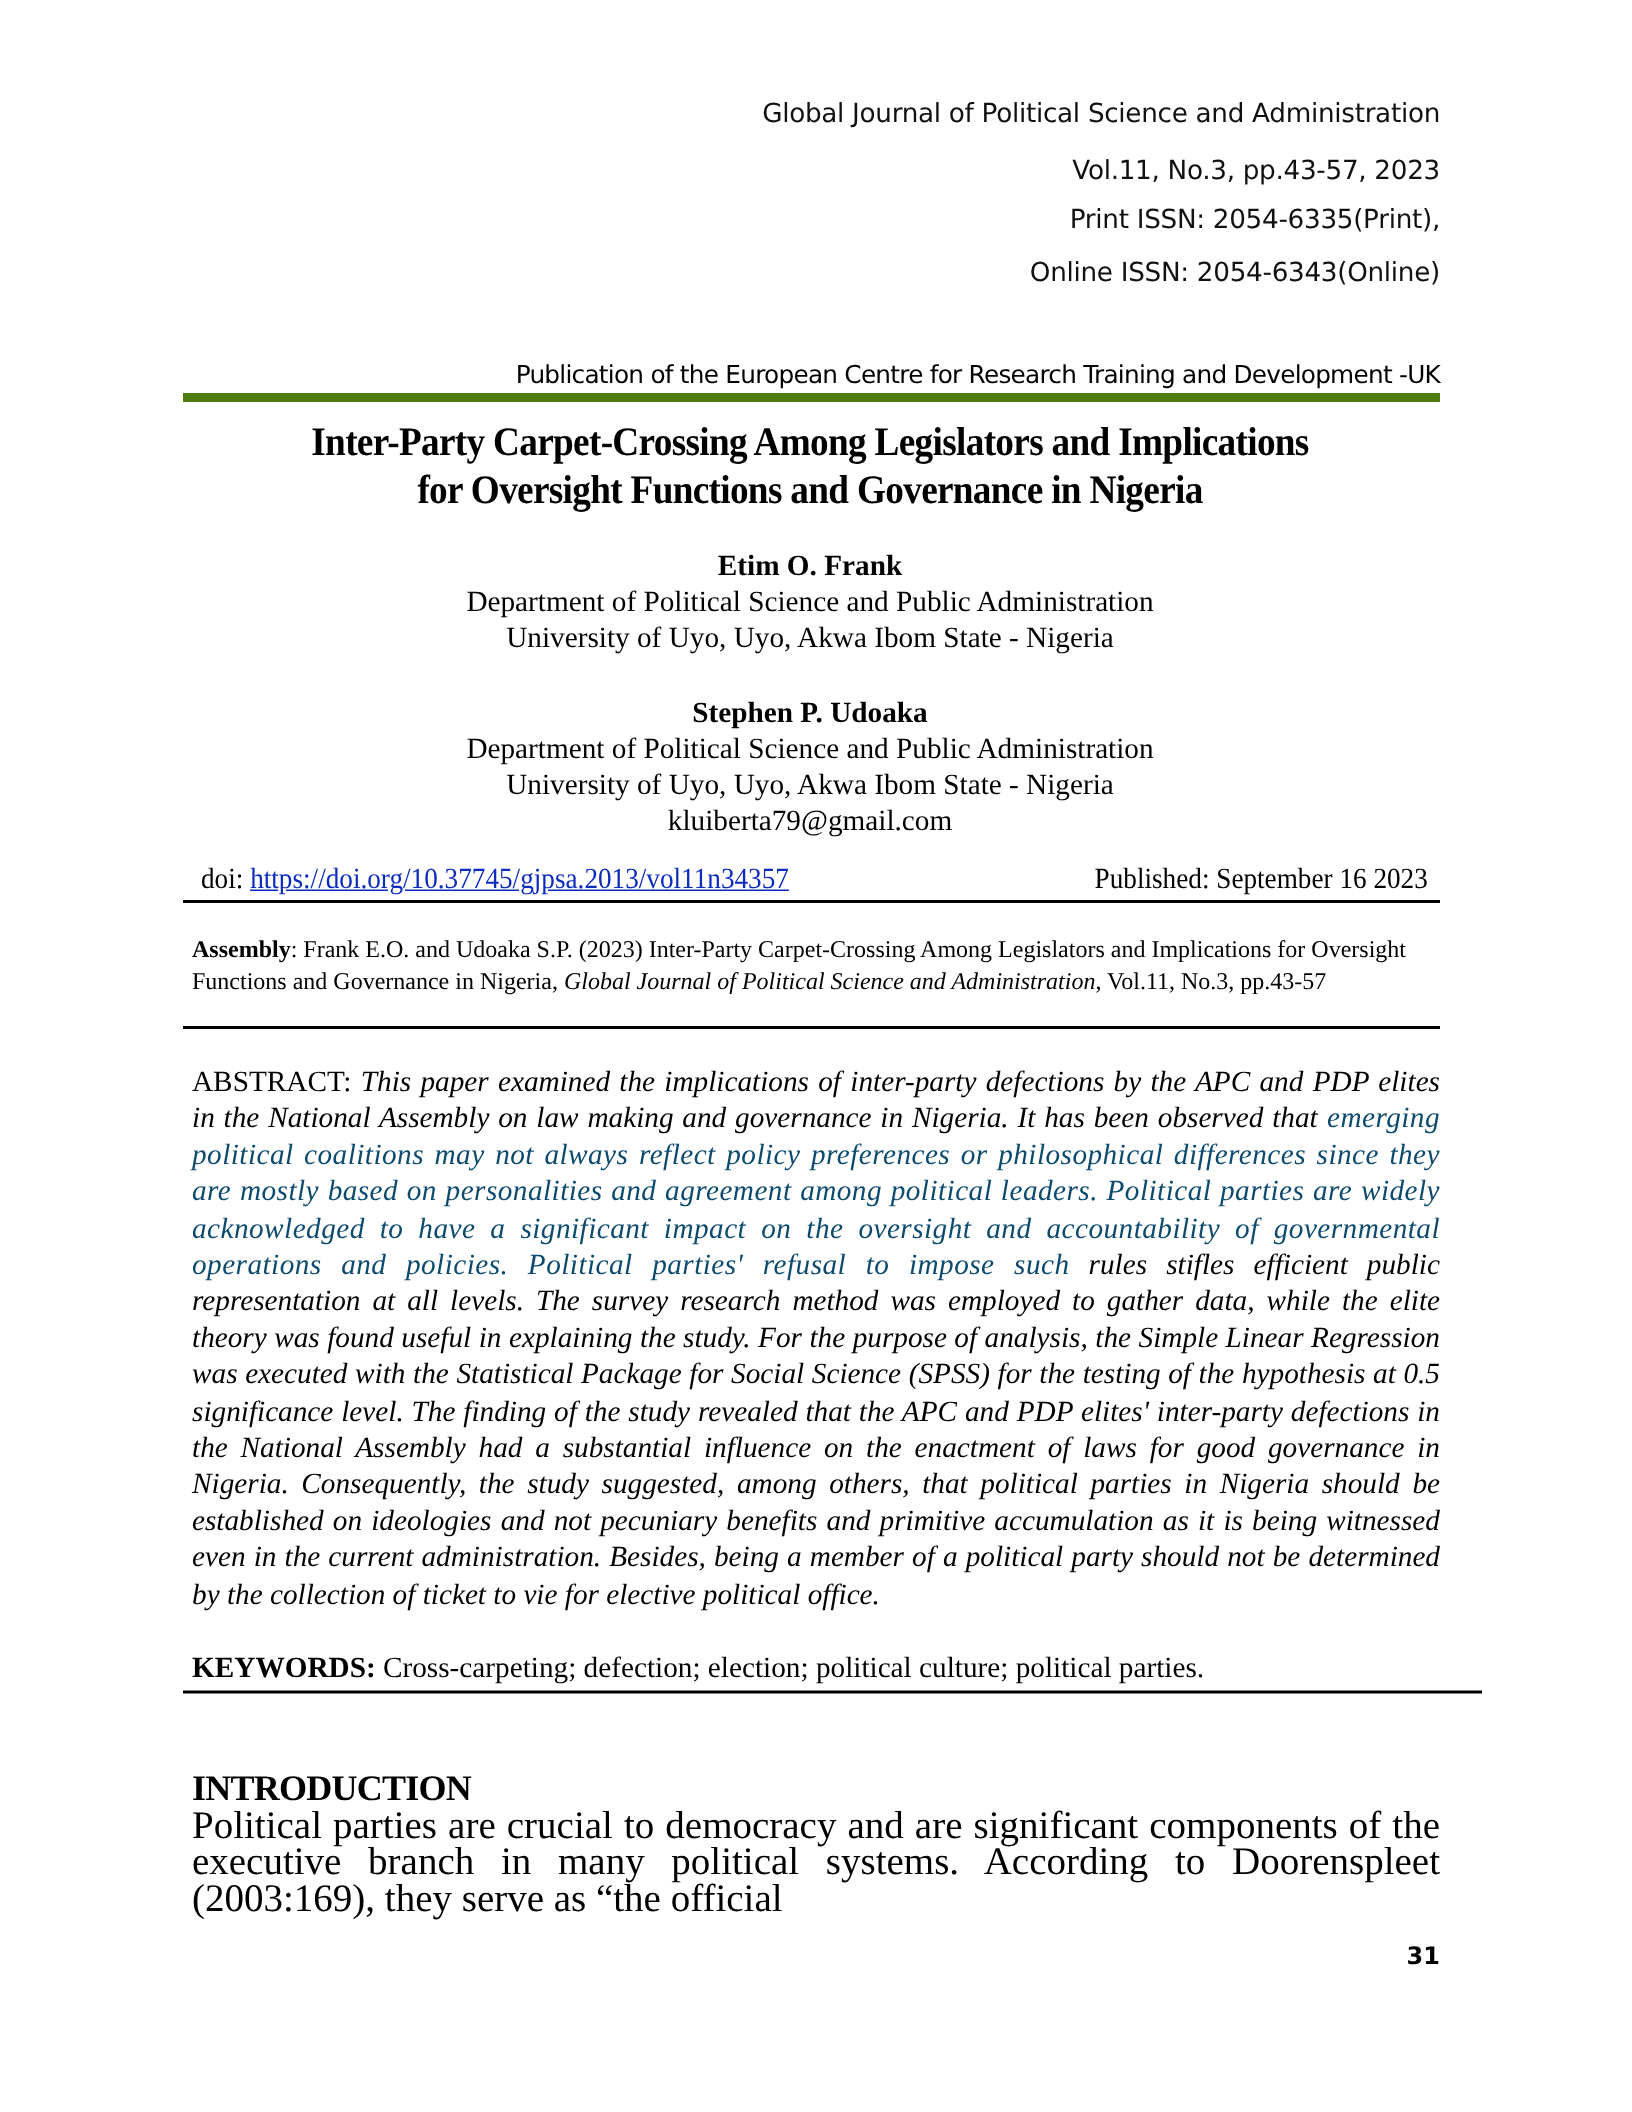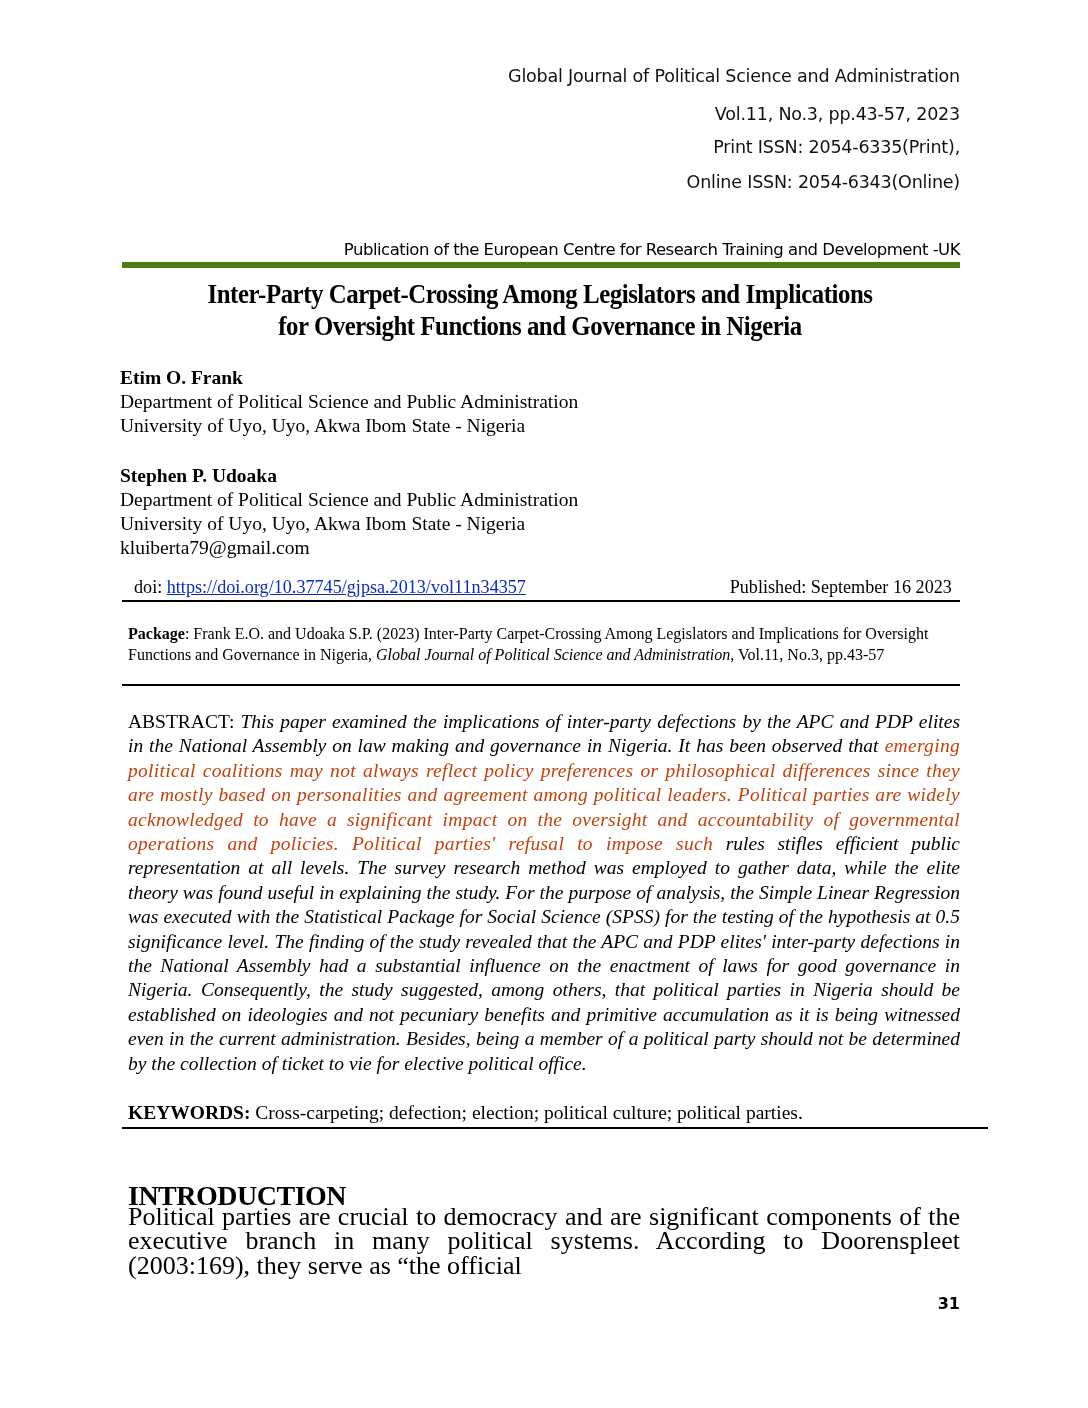--- a/index.html
+++ b/index.html
@@ -5,41 +5,41 @@
   html, body { margin: 0; padding: 0; background: #ffffff; }
   body { width: 1088px; height: 1408px; position: relative; overflow: hidden; color: #000; }
   .page { position: absolute; left: 0; top: 0; width: 1088px; height: 1199px; }
 
   .hdr { position: absolute; right: 128px; font-family: "DejaVu Sans", sans-serif; font-size: 17.5px; color: #111; text-align: right; white-space: nowrap; letter-spacing: -0.2px; }
   .hdr a { color: #0b2bbf; text-decoration: underline; }
   .hdr-pub { position: absolute; left: 122px; right: 128px; top: 240px; height: 22px; border-bottom: 6px solid #4d7c0f; text-align: right; font-family: "DejaVu Sans", sans-serif; font-size: 16.5px; letter-spacing: -0.5px; }
 
   .title { position: absolute; left: 120px; right: 128px; top: 278px; text-align: center; font-family: "Liberation Serif", serif; font-weight: bold; font-size: 27px; line-height: 32px; letter-spacing: -0.5px; transform: scaleX(0.92); transform-origin: center; }
 
-  .author-block { position: absolute; left: 120px; right: 128px; font-family: "Liberation Serif", serif; font-size: 19.5px; line-height: 24px; }
+  .author-block { position: absolute; left: 120px; right: 128px; text-align: center; font-family: "Liberation Serif", serif; font-size: 19.5px; line-height: 24px; }
   .author-name { font-weight: bold; }
 
   .doi-row { position: absolute; left: 122px; right: 128px; top: 574px; height: 26px; border-bottom: 2px solid #000; font-family: "Liberation Serif", serif; font-size: 19.5px; }
   .doi-row .doi { position: absolute; left: 12px; top: 2px; transform: scaleX(0.93); transform-origin: left; white-space: nowrap; }
   .doi-row .doi a { color: #0b2bbf; text-decoration: underline; }
   .doi-row .pub { position: absolute; right: 8px; top: 2px; transform: scaleX(0.93); transform-origin: right; white-space: nowrap; }
 
   .citation { position: absolute; left: 128px; right: 128px; top: 624px; font-family: "Liberation Serif", serif; font-size: 16px; line-height: 20.5px; padding-bottom: 0; }
   .citation-rule { position: absolute; left: 122px; right: 128px; top: 684px; border-bottom: 2px solid #000; }
   .citation .lbl { font-weight: bold; }
 
   .abstract { position: absolute; left: 128px; right: 128px; top: 710px; font-family: "Liberation Serif", serif; font-size: 19.5px; line-height: 24.4px; text-align: justify; }
   .abstract .lbl { font-weight: normal; font-style: normal; }
   .abstract .it { font-style: italic; }
-  .abstract .gray { color: #c2410c; font-style: italic; letter-spacing: 0.3px; }
+  .abstract .gray { color: #0c4a6e; font-style: italic; letter-spacing: 0.3px; }
   .keywords { position: absolute; left: 128px; right: 100px; top: 1102px; font-family: "Liberation Serif", serif; font-size: 19.5px; }
   .keywords .lbl { font-weight: bold; }
   .kw-rule { position: absolute; left: 122px; right: 100px; top: 1127px; border-bottom: 2px solid #000; }
 
-  .intro-h { position: absolute; left: 128px; top: 1180px; font-family: "Liberation Serif", serif; font-weight: bold; font-size: 28px; letter-spacing: -0.5px; }
+  .intro-h { position: absolute; left: 128px; top: 1180px; font-family: "Liberation Serif", serif; font-weight: bold; font-size: 24px; letter-spacing: -0.5px; }
   .intro-p { position: absolute; left: 128px; right: 128px; top: 1188px; font-family: "Liberation Serif", serif; font-size: 26px; line-height: 24.4px; text-align: justify; margin-top: 17px; }
 
   .pageno { position: absolute; right: 128px; top: 1294px; font-family: "DejaVu Sans", sans-serif; font-weight: bold; font-size: 16px; }
 </style>
 </head>
 <body>
 
 <div class="page">
 
   <div class="hdr" style="top:66px">Global Journal of Political Science and Administration</div>
@@ -67,21 +67,21 @@
     <div>University of Uyo, Uyo, Akwa Ibom State - Nigeria</div>
     <div>kluiberta79@gmail.com</div>
   </div>
 
   <div class="doi-row">
     <span class="doi"><span>doi: </span><a>https://doi.org/10.37745/gjpsa.2013/vol11n34357</a></span>
     <span class="pub">Published: September 16 2023</span>
   </div>
 
   <div class="citation">
-    <span class="lbl">Package</span><span>: Frank E.O. and Udoaka S.P. (2023) Inter-Party Carpet-Crossing Among Legislators and Implications for Oversight Functions and Governance in Nigeria, </span><i>Global Journal of Political Science and Administration</i><span>, Vol.11, No.3, pp.43-57</span>
+    <span class="lbl">Assembly</span><span>: Frank E.O. and Udoaka S.P. (2023) Inter-Party Carpet-Crossing Among Legislators and Implications for Oversight Functions and Governance in Nigeria, </span><i>Global Journal of Political Science and Administration</i><span>, Vol.11, No.3, pp.43-57</span>
   </div>
   <div class="citation-rule"></div>
 
   <div class="abstract">
     <span class="lbl">ABSTRACT:</span><span class="it"> This paper examined the implications of inter-party defections by the APC and PDP elites in the National Assembly on law making and governance in Nigeria. It has been observed that</span><span class="gray"> emerging political coalitions may not always reflect policy preferences or philosophical differences since they are mostly based on personalities and agreement among political leaders. Political parties are widely acknowledged to have a significant impact on the oversight and accountability of governmental operations and policies. Political parties' refusal to impose such</span><span class="it"> rules stifles efficient public representation at all levels. The survey research method was employed to gather data, while the elite theory was found useful in explaining the study. For the purpose of analysis, the Simple Linear Regression was executed with the Statistical Package for Social Science (SPSS) for the testing of the hypothesis at 0.5 significance level. The finding of the study revealed that the APC and PDP elites' inter-party defections in the National Assembly had a substantial influence on the enactment of laws for good governance in Nigeria. Consequently, the study suggested, among others, that political parties in Nigeria should be established on ideologies and not pecuniary benefits and primitive accumulation as it is being witnessed even in the current administration. Besides, being a member of a political party should not be determined by the collection of ticket to vie for elective political office.</span>
   </div>
 
   <div class="keywords">
     <span class="lbl">KEYWORDS:</span><span> Cross-carpeting; defection; election; political culture; political parties.</span>
   </div>

